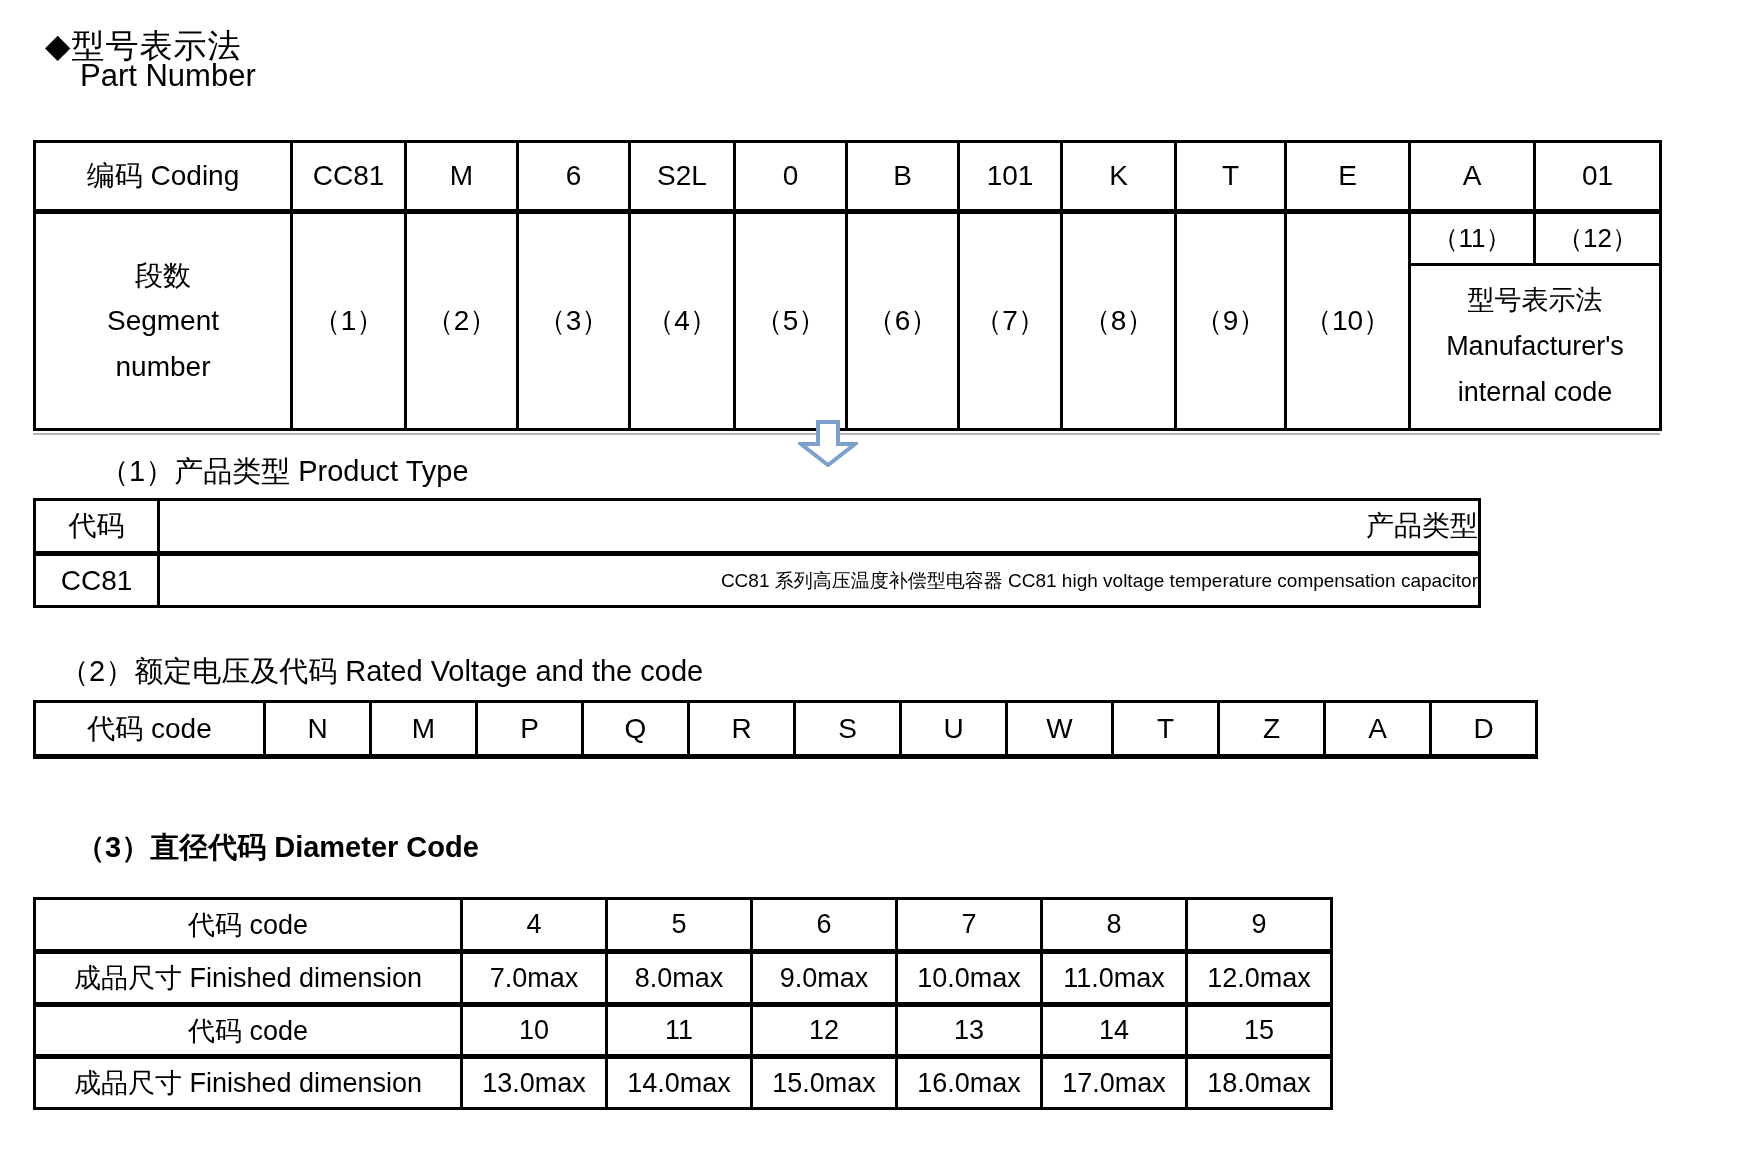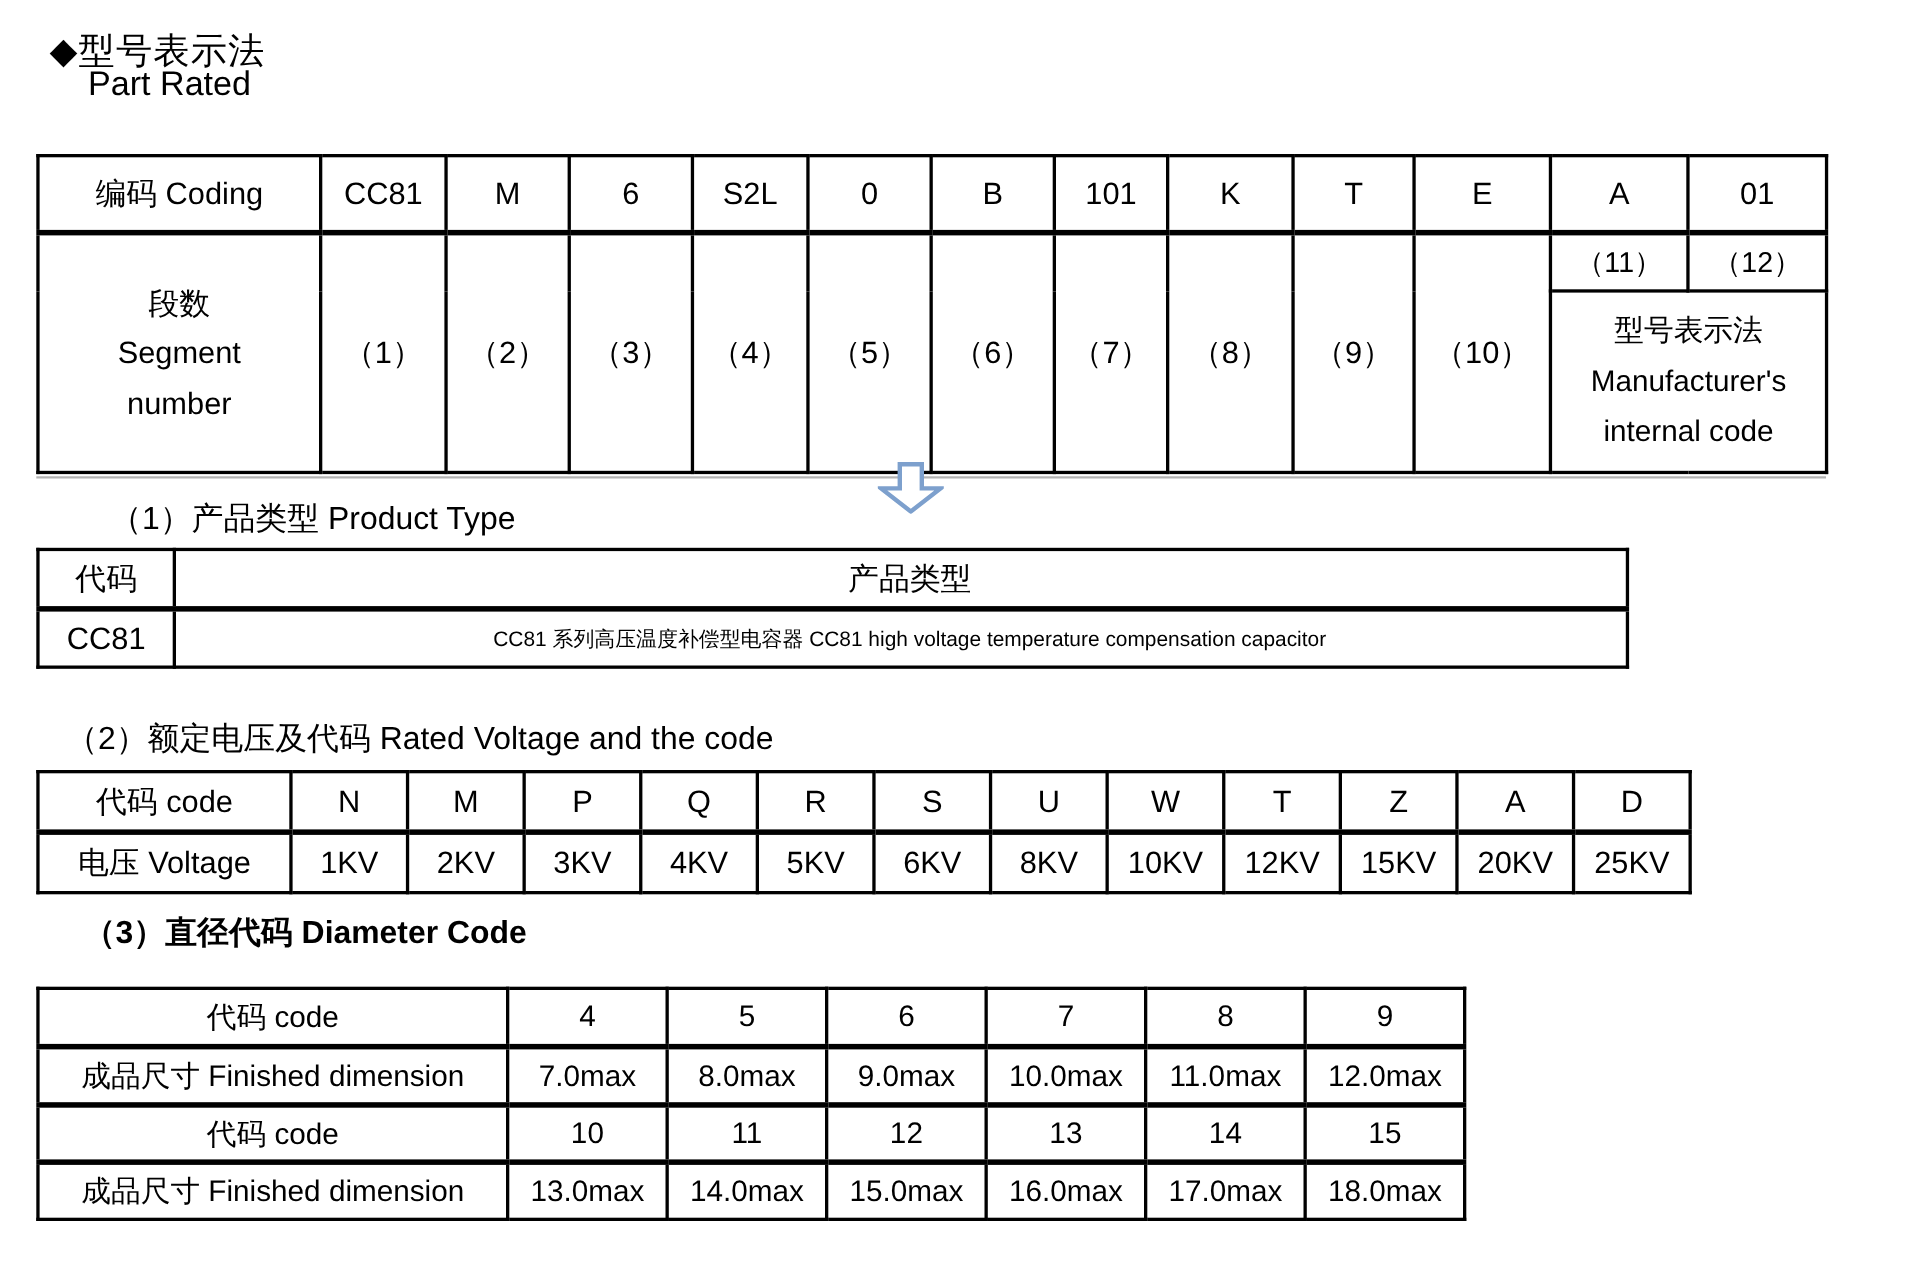--- a/index.html
+++ b/index.html
@@ -41,21 +41,21 @@
   .t1 tr.r2 td.sub { font-size:26px; }
   .t1 tr.r3 { height:165px; }
   .seg-label-cell div { line-height:1.62; font-size:28px; }
   .mfr-cell div { line-height:1.70; font-size:27px; }
 
   
   .t2 { left:33px; top:498px; width:1445px; }
   .t2 tr.r1 { height:54px;font-family:Liberation Serif, serif; }
   .t2 tr.r1 td { border-bottom-width:5px; }
   .t2 tr.r2 { height:53px; }
-  .t2 td.lft { text-align:center; padding-left:16px; }
+  .t2 td.lft { text-align:right; padding-left:16px; }
   .t2 td.desc { font-size:19px; }
 
   
   .t3 { left:33px; top:700px; width:1502px; }
   .t3 tr { height:55px; }
   .t3 tr.r1 td { border-bottom-width:5px; }
 
   
   .t4 { left:33px; top:897px; width:1297px; }
   .t4 tr.ra { height:53px; }
@@ -70,21 +70,21 @@
   .h3 { left:76px; top:828px;font-weight:bold; }
 
   .shadow-line { left:33px; top:433px; width:1627px; height:2px; background:#b3b3b3; }
 
   .arrow-wrap { left:798px; top:420px; width:60px; height:47px; }
 </style>
 </head>
 <body>
 
 <div class="abs title-cn">◆型号表示法</div>
-<div class="abs title-en">Part Rated</div>
+<div class="abs title-en">Part Number</div>
 
 <table class="t1">
   <colgroup>
     <col style="width:257px">
       <col style="width:114px">
       <col style="width:112px">
       <col style="width:112px">
     <col style="width:105px">
       <col style="width:112px">
       <col style="width:112px">
@@ -192,35 +192,20 @@
     <td>Q</td>
     <td>R</td>
     <td>S</td>
     <td>U</td>
     <td>W</td>
     <td>T</td>
     <td>Z</td>
     <td>A</td>
     <td>D</td>
   </tr>
-  <tr class="r2">
-    <td>电压 Voltage</td>
-    <td>1KV</td>
-    <td>2KV</td>
-    <td>3KV</td>
-    <td>4KV</td>
-    <td>5KV</td>
-    <td>6KV</td>
-    <td>8KV</td>
-    <td>10KV</td>
-    <td>12KV</td>
-    <td>15KV</td>
-    <td>20KV</td>
-    <td>25KV</td>
-  </tr>
 </tbody>
   </table>
 
 <div class="abs section-heading h3">（3）直径代码 Diameter Code</div>
 <table class="t4">
   <colgroup>
     <col style="width:427px">
     <col style="width:145px">
       <col style="width:145px">
       <col style="width:145px">

